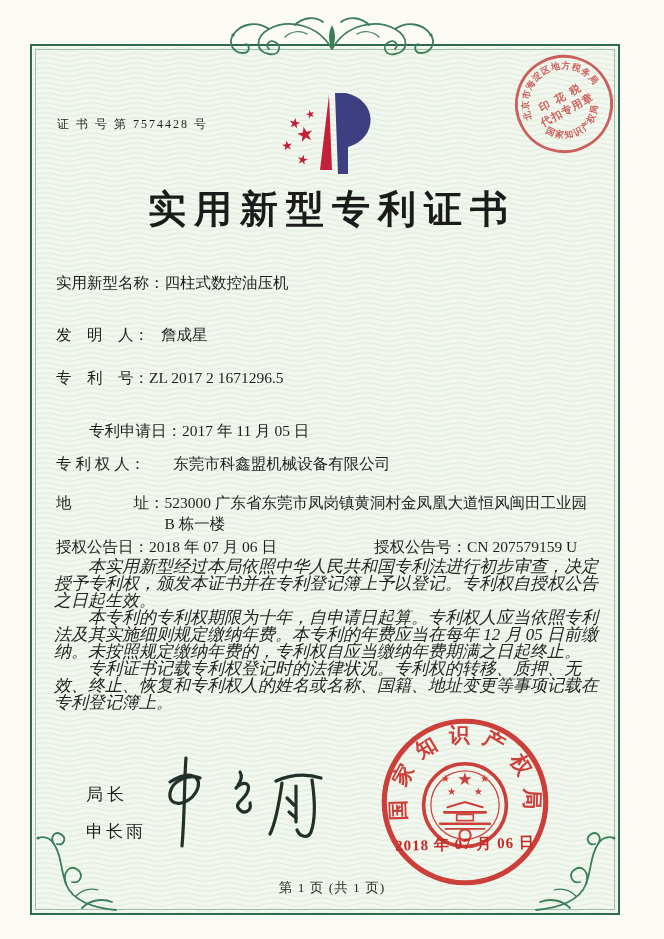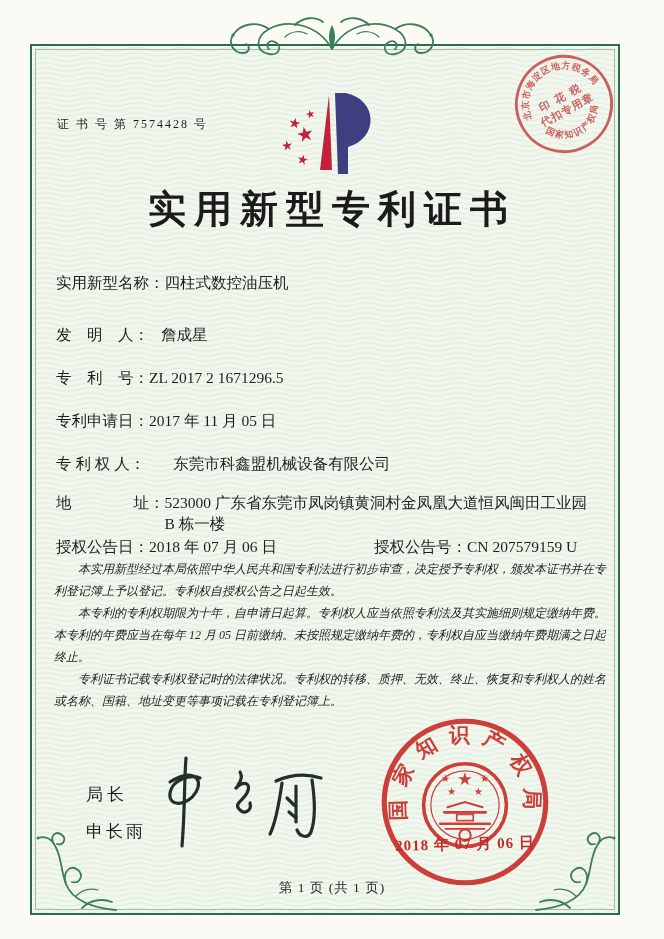--- a/index.html
+++ b/index.html
@@ -32,30 +32,30 @@
     font-size:38px;font-weight:bold;letter-spacing:8px;color:#1b1b1b;}
 
   
   .fields{position:absolute;left:56px;top:270px;width:560px;font-size:15.5px;}
   .frow{position:absolute;left:0;display:flex;align-items:flex-start;line-height:21px;}
   .frow .lab{white-space:pre;}
   .frow .val{white-space:pre-wrap;}
   .r-name{top:2px;}
   .r-inventor{top:54px;gap:12px;}
   .r-patno{top:97px;}
-  .r-filing{top:140px;}
+  .r-filing{top:150px;margin-left:33px;}
   .r-patentee{top:183px;gap:28px;}
   .r-address{top:222px;}
   .r-address .val{width:436px;}
   .r-grantdate{top:266px;}
   .r-grantno{top:266px;left:318px;}
 
   
-  .legal{position:absolute;left:54px;top:558px;width:558px;font-size:12px;
-    line-height:22px;font-style:italic;color:#242424;}
+  .legal{position:absolute;left:54px;top:558px;width:558px;font-size:17px;
+    line-height:17px;font-style:italic;color:#242424;}
   .legal p{margin:0;text-indent:2em;}
 
   
   .officer-title{position:absolute;left:86px;top:783px;font-size:17px;letter-spacing:4px;}
   .officer-name{position:absolute;left:86px;top:820px;font-size:17px;letter-spacing:3px;}
   .signature{position:absolute;left:140px;top:750px;}
 
   
   .seal{position:absolute;left:377px;top:714px;opacity:.92;}
   .seal-date{position:absolute;left:377px;top:835px;width:176px;text-align:center;

